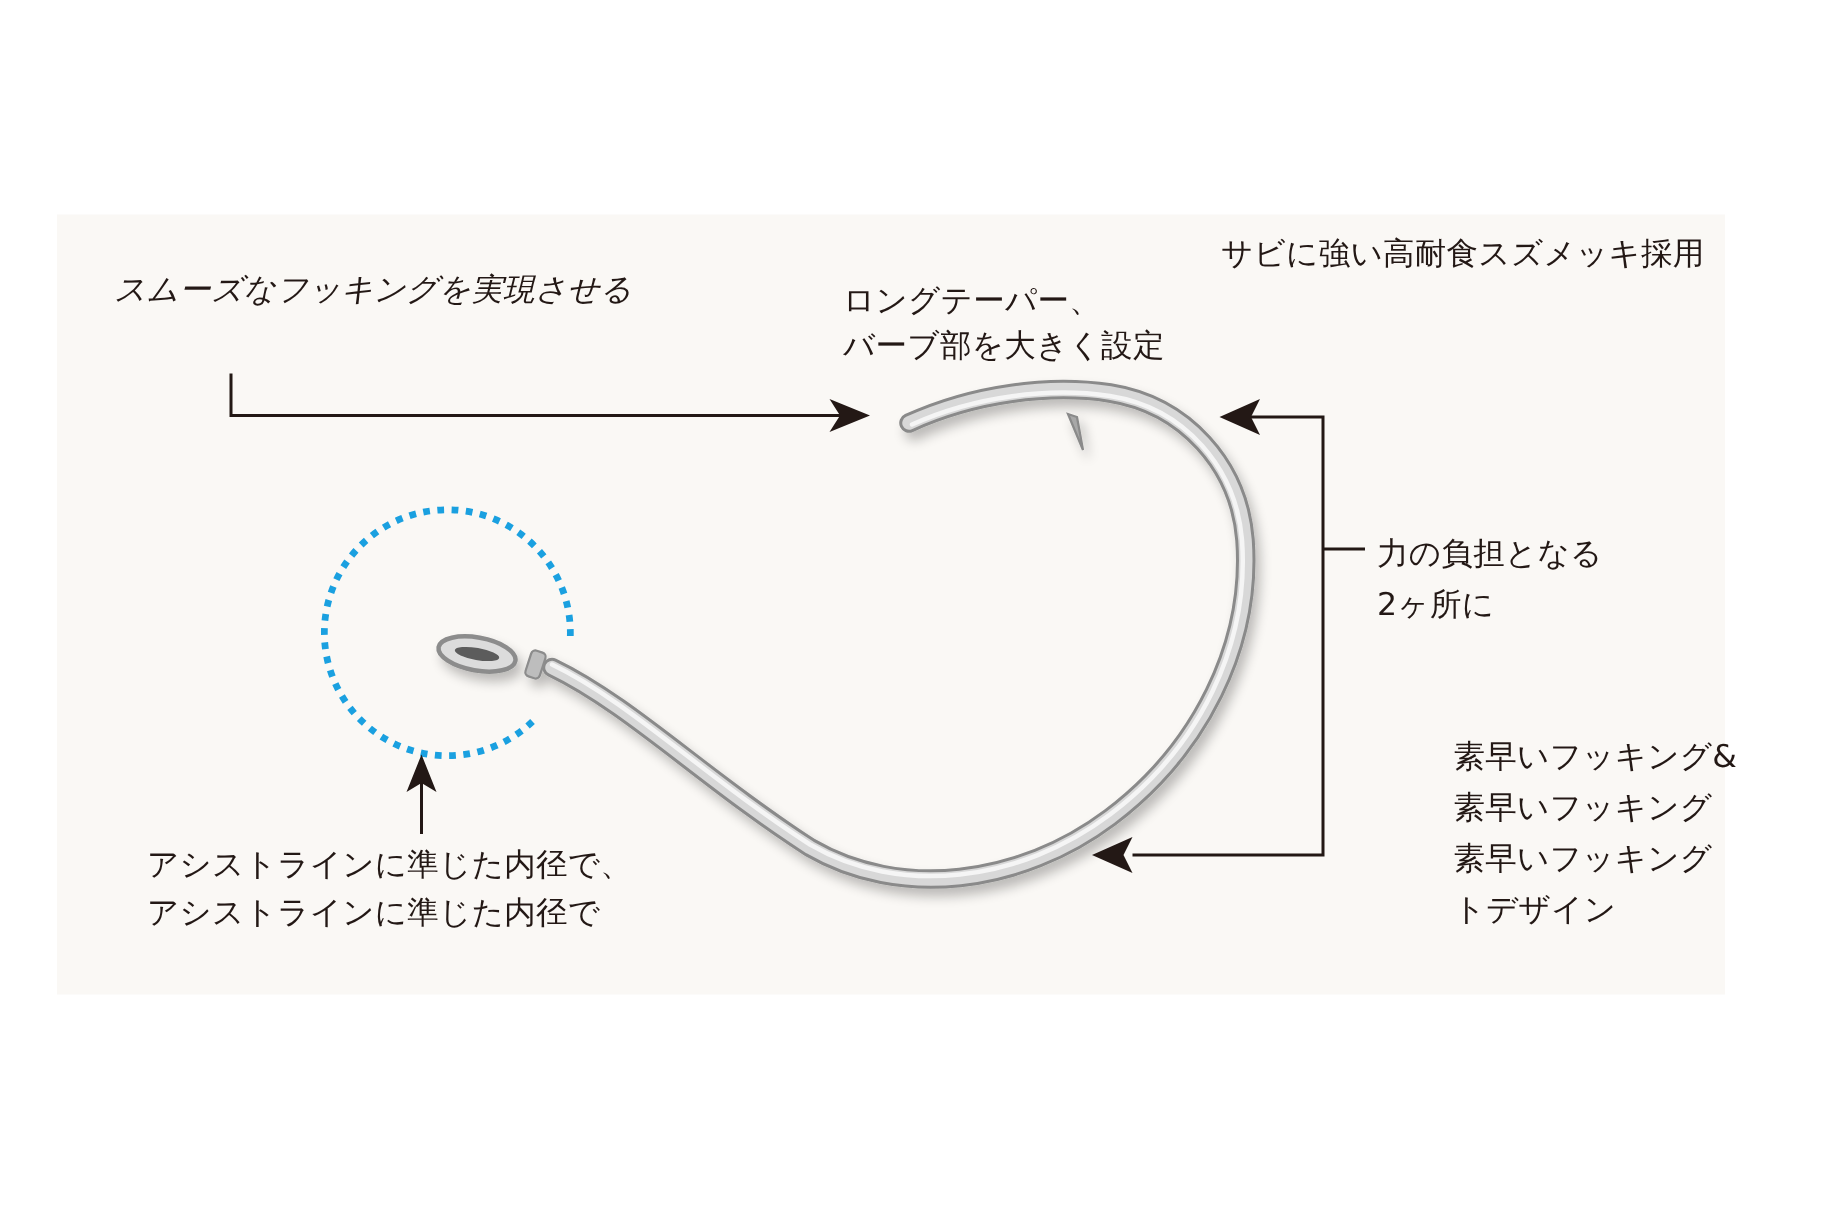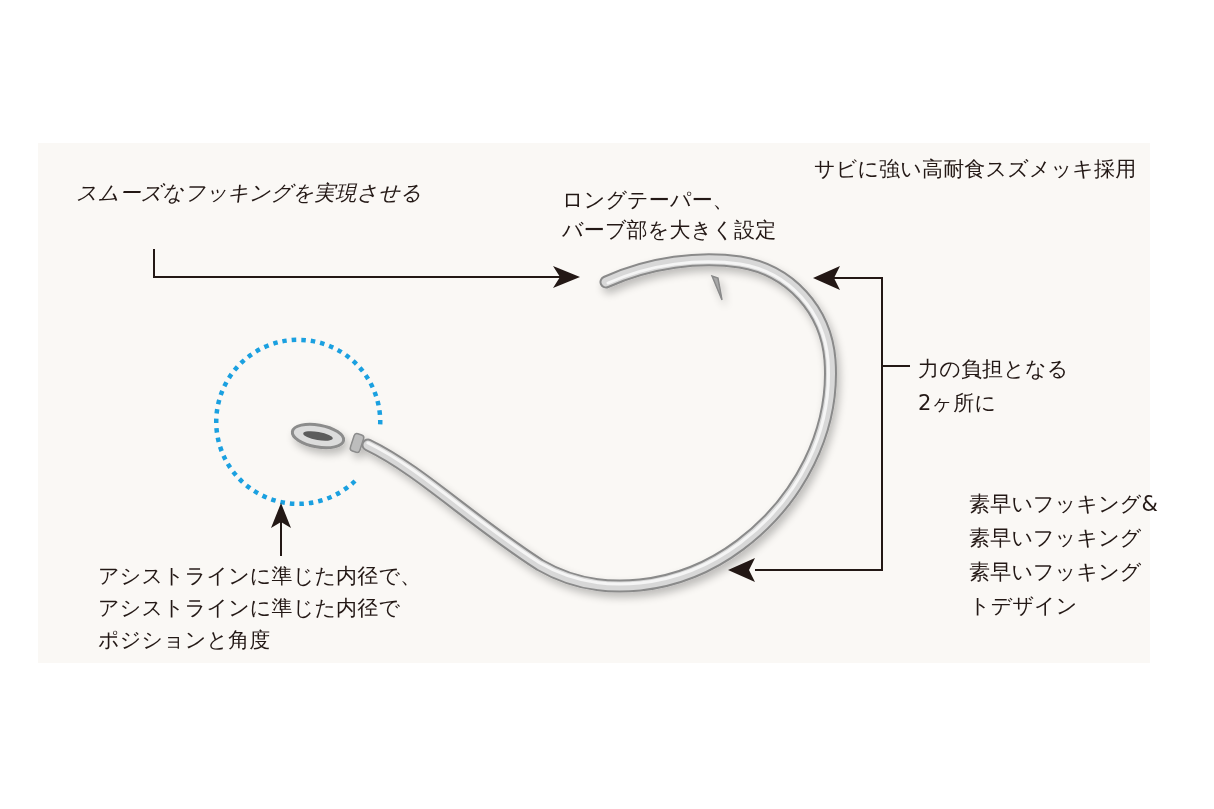--- a/index.html
+++ b/index.html
@@ -105,14 +105,13 @@
 <div class="label" style="left:969px; top:487px; line-height:34px;">
   <div>素早いフッキング&amp;</div>
   <div>素早いフッキング</div>
   <div>素早いフッキング</div>
   <div>トデザイン</div>
 </div>
 
 <div class="label" style="left:98px; top:560px; line-height:32px;">
   <div>アシストラインに準じた内径で、</div>
   <div>アシストラインに準じた内径で</div>
-  <div>ポジションと角度</div>
 </div>
 
 </body></html>

